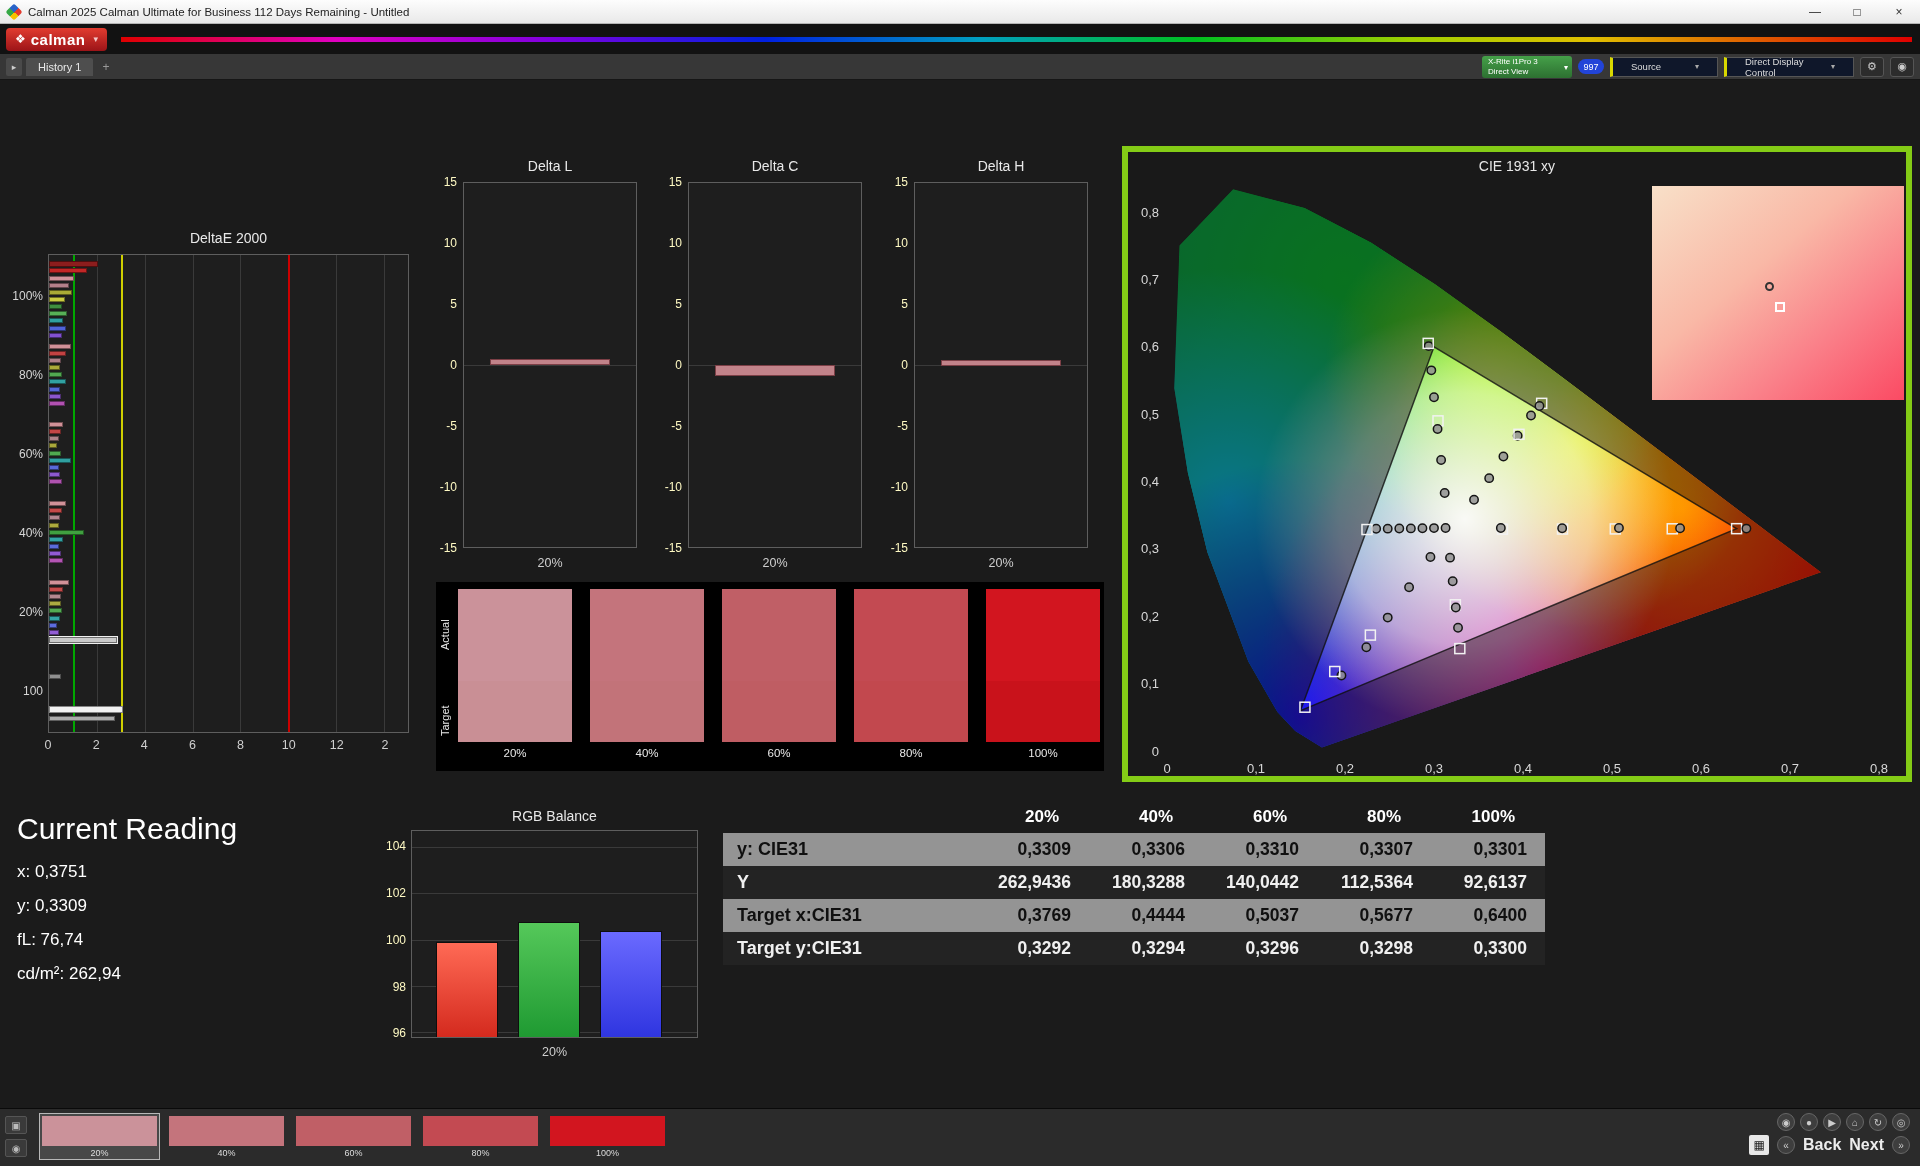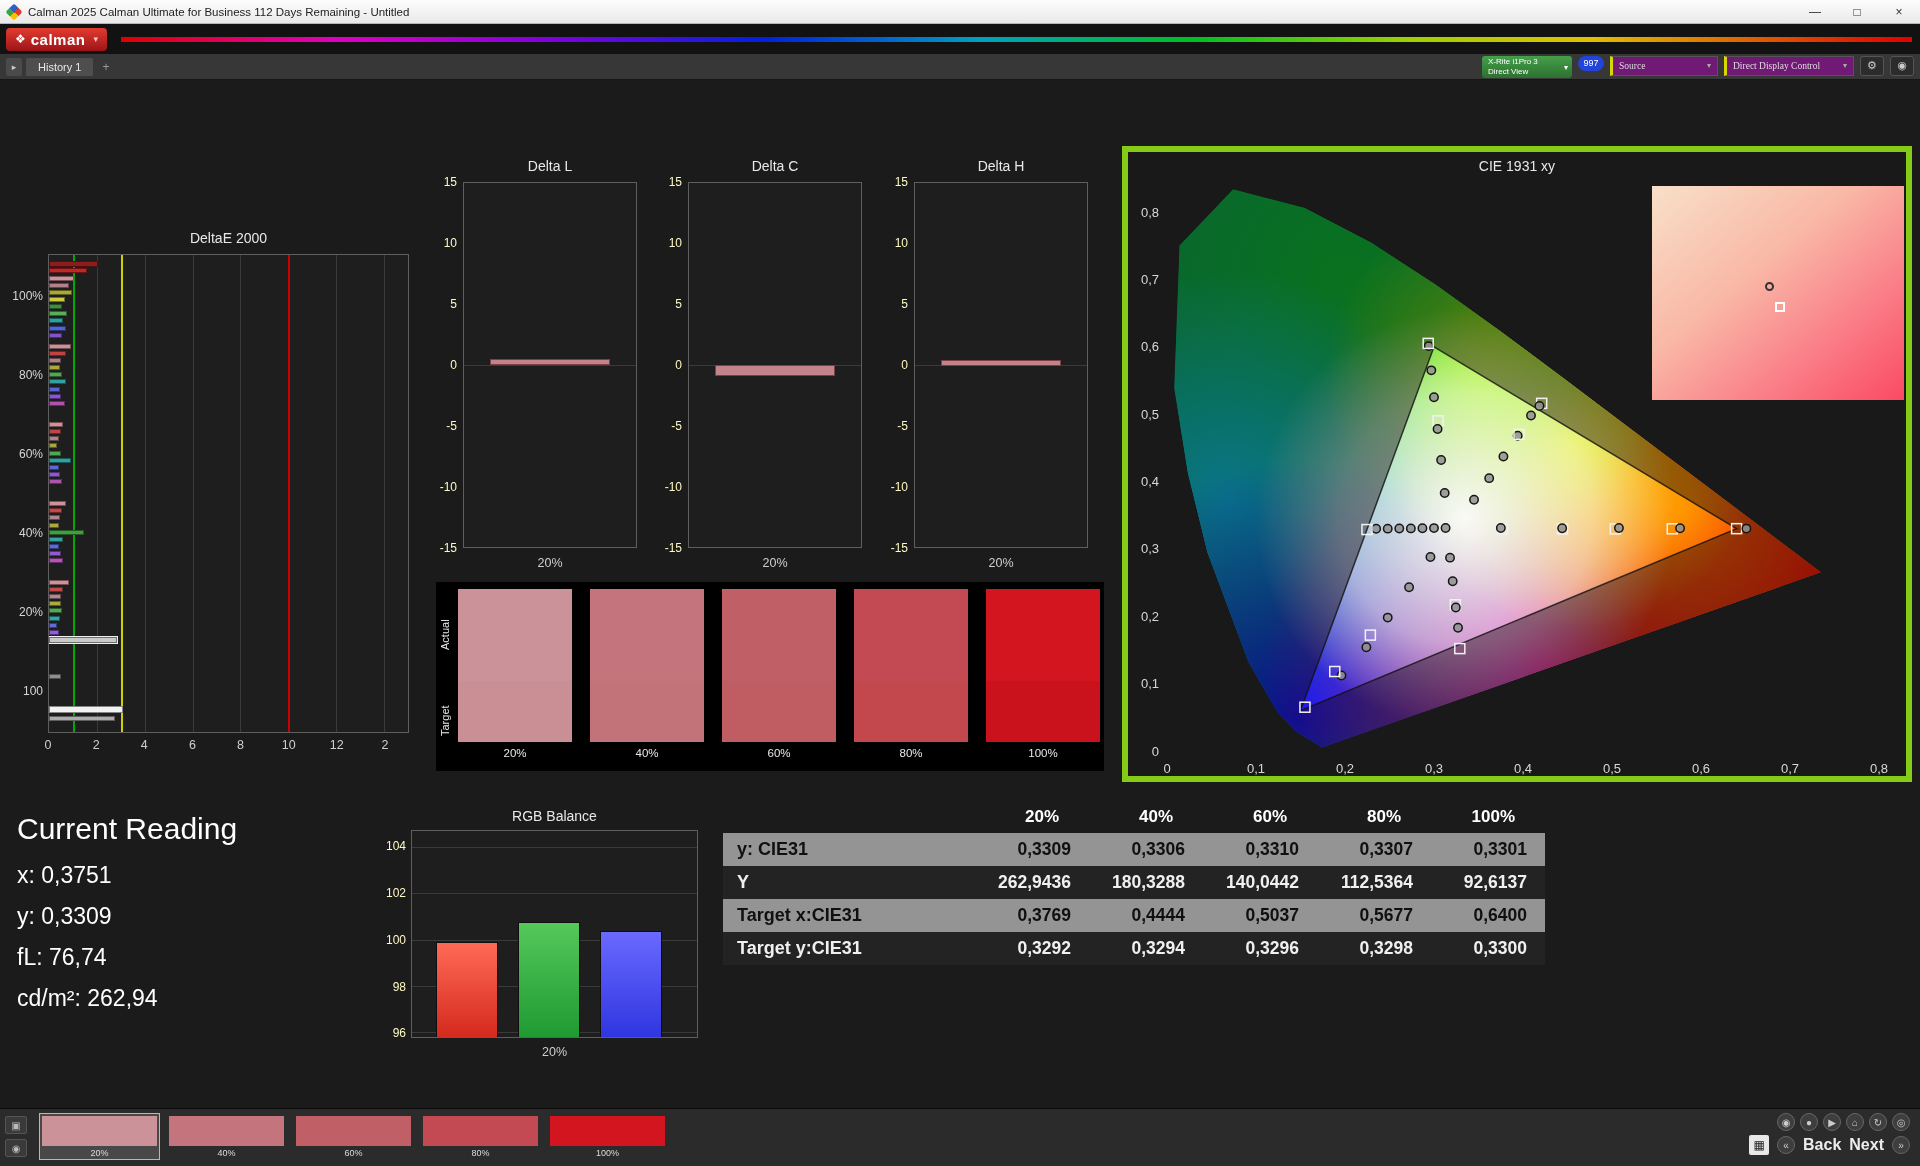--- a/index.html
+++ b/index.html
@@ -20,25 +20,25 @@
   .logo-diamond{font-size:12px;}
   .logo-text{font-size:15px;font-weight:bold;letter-spacing:.5px;}
   .logo-caret{font-size:9px;margin-left:3px;color:#f5c9c9;}
   .rainbow{flex:1;height:5px;margin:0 8px 0 14px;background:linear-gradient(90deg,#e00000,#e000c0 12%,#8000e0 24%,#0020e0 36%,#00a0c0 48%,#00c020 60%,#a0d000 72%,#e0c000 82%,#e06000 91%,#e00000);}
 
   
   .toolbar{position:absolute;left:0;top:54px;width:100%;height:26px;background:#373737;border-bottom:1px solid #161616;display:flex;align-items:center;padding:0 6px;}
   .tb-collapse{width:16px;height:18px;background:#4a4a4a;color:#ccc;font-size:9px;display:inline-flex;align-items:center;justify-content:center;border-radius:2px;}
   .tb-tab{margin-left:4px;padding:3px 12px;background:#4e4e4e;color:#e8e8e8;font-size:11px;border-radius:2px 2px 0 0;}
   .tb-add{margin-left:5px;color:#999;font-size:12px;padding:0 4px;}
-  .tb-right{margin-left:auto;display:flex;align-items:flex-start;gap:6px;}
+  .tb-right{margin-left:auto;display:flex;align-items:center;gap:6px;}
   .meter-btn{width:90px;height:22px;background:linear-gradient(#45a049,#2d7031);border-radius:3px;color:#fff;font-size:8px;line-height:1.2;display:flex;flex-direction:column;justify-content:center;padding-left:6px;position:relative;}
   .meter-btn .caret{position:absolute;right:4px;top:7px;font-size:8px;}
   .badge{min-width:26px;height:15px;background:#2244d8;border-radius:8px;color:#fff;font-size:9px;display:flex;align-items:center;justify-content:center;padding:0 5px;}
-  .tb-select{height:20px;background:#701a75;border:1px solid #555;border-left:3px solid #d8d800;color:#ddd;font-size:9.5px;display:flex;align-items:center;padding:0 6px;font-family:Liberation Serif, serif;}
+  .tb-select{height:20px;background:#0f172a;border:1px solid #555;border-left:3px solid #d8d800;color:#ddd;font-size:9.5px;display:flex;align-items:center;padding:0 18px;}
   .tb-select .caret{font-size:8px;color:#aaa;margin-left:auto;}
   .tb-select.src{width:108px;}
   .tb-select.ddc{width:130px;}
   .tb-icon{width:24px;height:20px;background:#2c2c2c;border:1px solid #555;border-radius:3px;color:#ccc;font-size:11px;display:flex;align-items:center;justify-content:center;}
 
   
   .page-title{position:absolute;left:28px;top:148px;font-size:42px;font-weight:400;color:#fff;letter-spacing:.5px;}
   .chart-title{font-size:14px;color:#e8e8e8;text-align:center;}
 
   
@@ -85,21 +85,21 @@
   .ax-lab{font-size:13px;fill:#d8d8d8;font-family:"Liberation Sans",sans-serif;}
   .ax-x{text-anchor:middle;}
   .ax-y{text-anchor:end;}
   .cie-inset{position:absolute;left:524px;top:34px;width:252px;height:214px;background:linear-gradient(140deg,#f8e0c8 0%,#f9b8a6 40%,#fa8089 70%,#fb4a63 100%);z-index:2;}
   .ins-ci{position:absolute;width:9px;height:9px;border:2px solid #333;border-radius:50%;}
   .ins-sq{position:absolute;width:10px;height:10px;border:2px solid #fff;}
 
   
   .current-reading{position:absolute;left:17px;top:812px;color:#fff;}
   .cr-title{font-size:30px;font-weight:400;margin-bottom:16px;}
-  .cr-line{font-size:23px;margin-bottom:14px;}
+  .cr-line{font-size:17px;margin-bottom:14px;}
 
   
   .rgbchart{position:absolute;left:385px;top:800px;width:322px;height:268px;}
   .rgbchart .sc-title{position:absolute;left:26px;top:8px;width:287px;}
   .rgbchart .sc-ticks{position:absolute;left:0;top:30px;width:23px;height:208px;}
   .rgbchart .sc-plot{position:absolute;left:26px;top:30px;width:287px;height:208px;background:#1e1e1e;border:1px solid #5e5e5e;}
   .hgrid{position:absolute;left:0;right:0;height:1px;background:#3a3a3a;}
   .rgb-bar{position:absolute;bottom:0;width:62px;border:1px solid #0e0e0e;border-bottom:none;}
   .rgbchart .sc-xlabel{position:absolute;left:26px;top:245px;width:287px;text-align:center;font-size:12.5px;color:#cfcfcf;}
 

